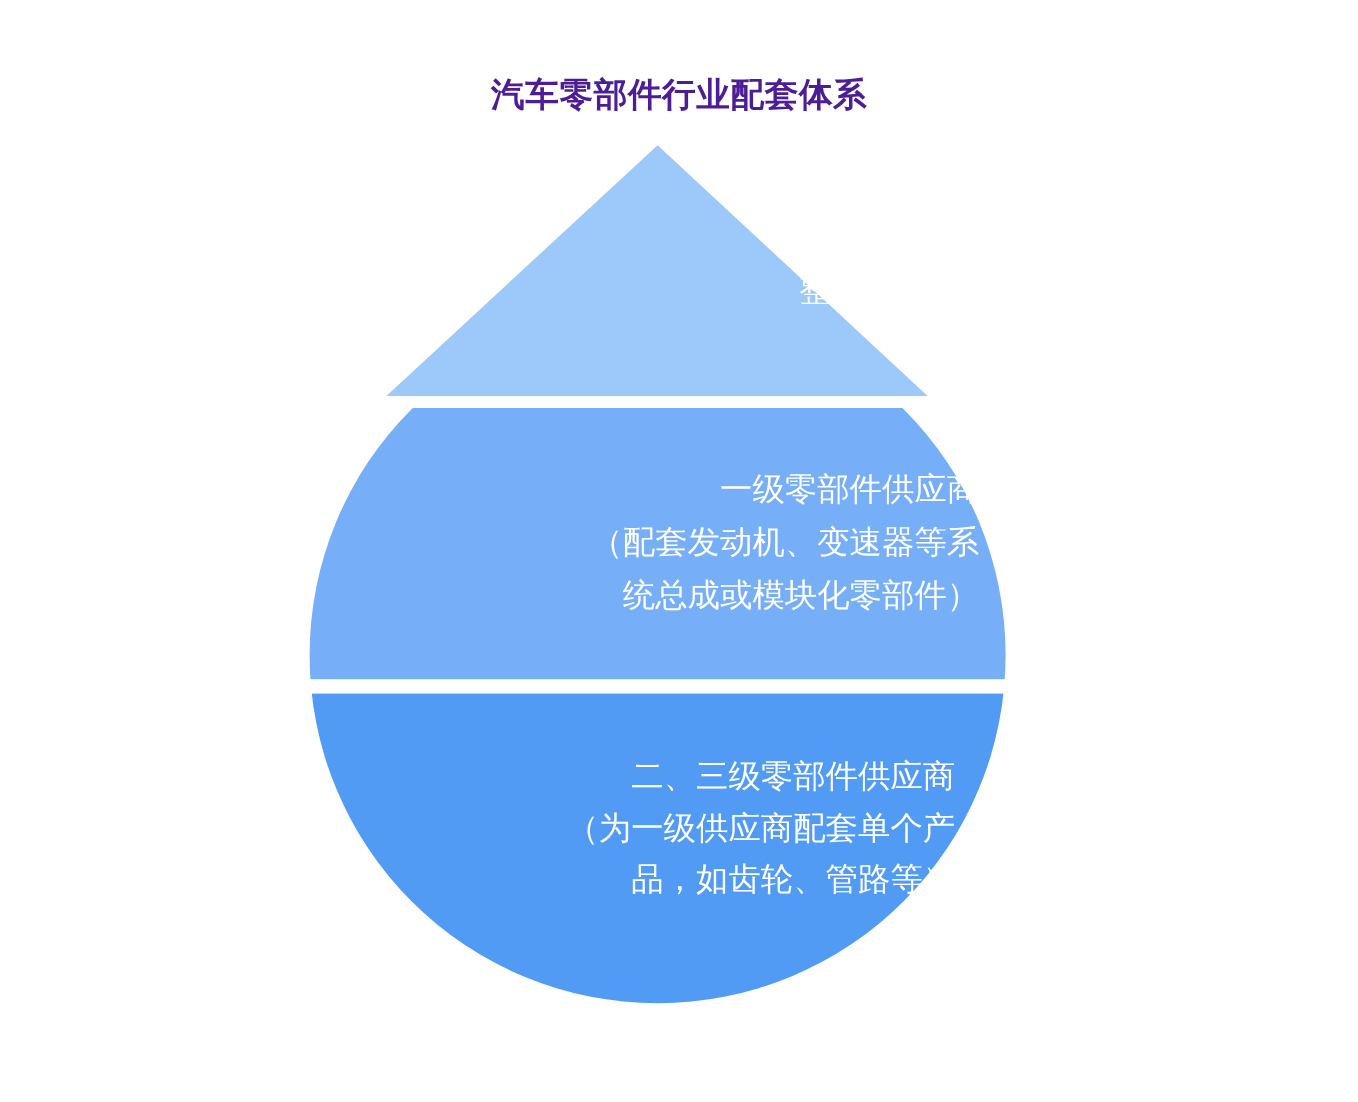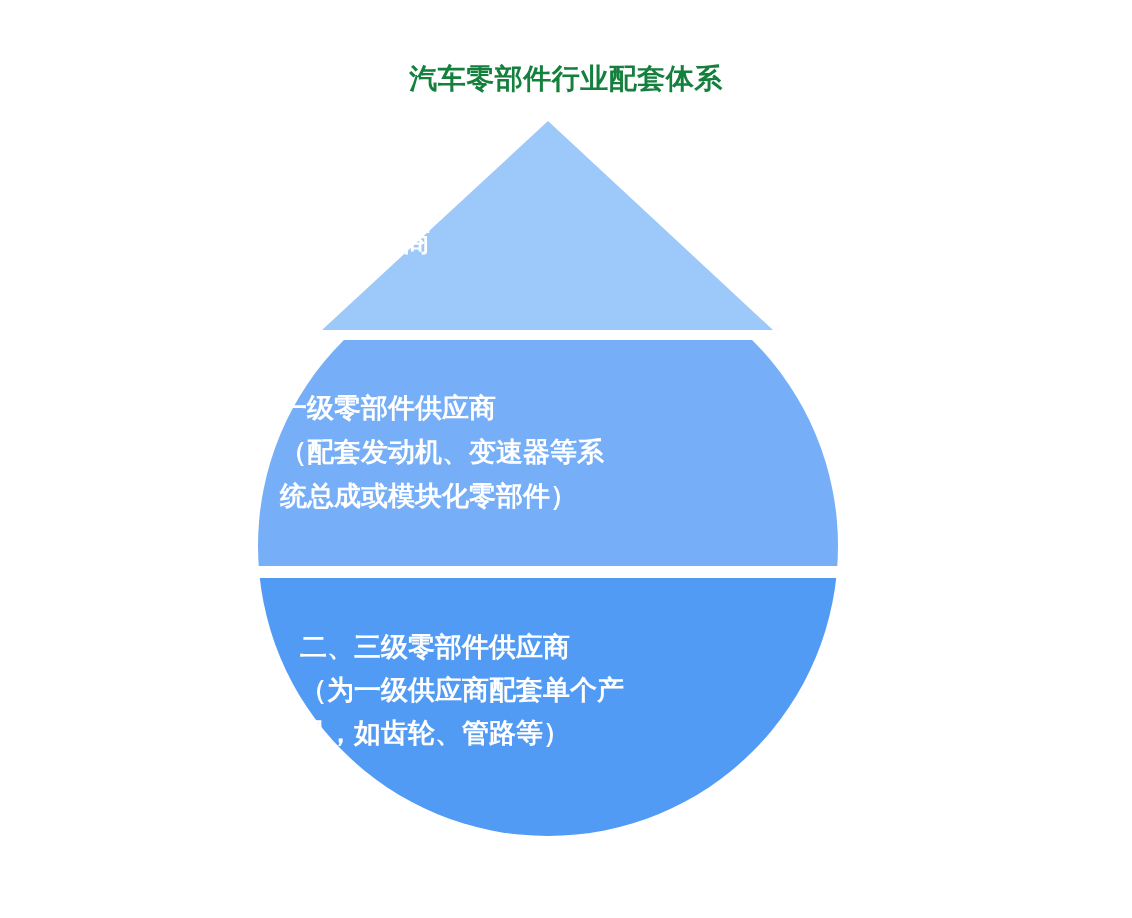--- a/index.html
+++ b/index.html
@@ -44,22 +44,22 @@
     left: 0;
     top: 0;
     width: 1132px;
     height: 918px;
   }
 
   
   .tier-label {
     position: absolute;
     color: #ffffff;
-    text-align: left;
-    font-weight: bold;
+    text-align: right;
+    font-weight: normal;
     white-space: pre-line;
   }
 
   .tier-label-top {
     left: 322px;
     top: 222px;
     width: 452px;
     font-size: 27px;
     line-height: 40px;
   }
@@ -93,21 +93,21 @@
     color: #63A0F0;
     line-height: 34px;
     white-space: pre;
   }
 </style>
 </head>
 <body style="background: rgb(255, 255, 255);">
 
 <div class="canvas">
 
-  <div class="chart-title" style="color: #15803d;">汽车零部件行业配套体系</div>
+  <div class="chart-title" style="color: #4c1d95;">汽车零部件行业配套体系</div>
 
   <svg class="diagram-svg" viewBox="0 0 1132 918" xmlns="http://www.w3.org/2000/svg">
 
     <defs>
 
       <clipPath id="bodyClip">
         <circle cx="548" cy="546" r="290"></circle>
       </clipPath>
     </defs>
 

